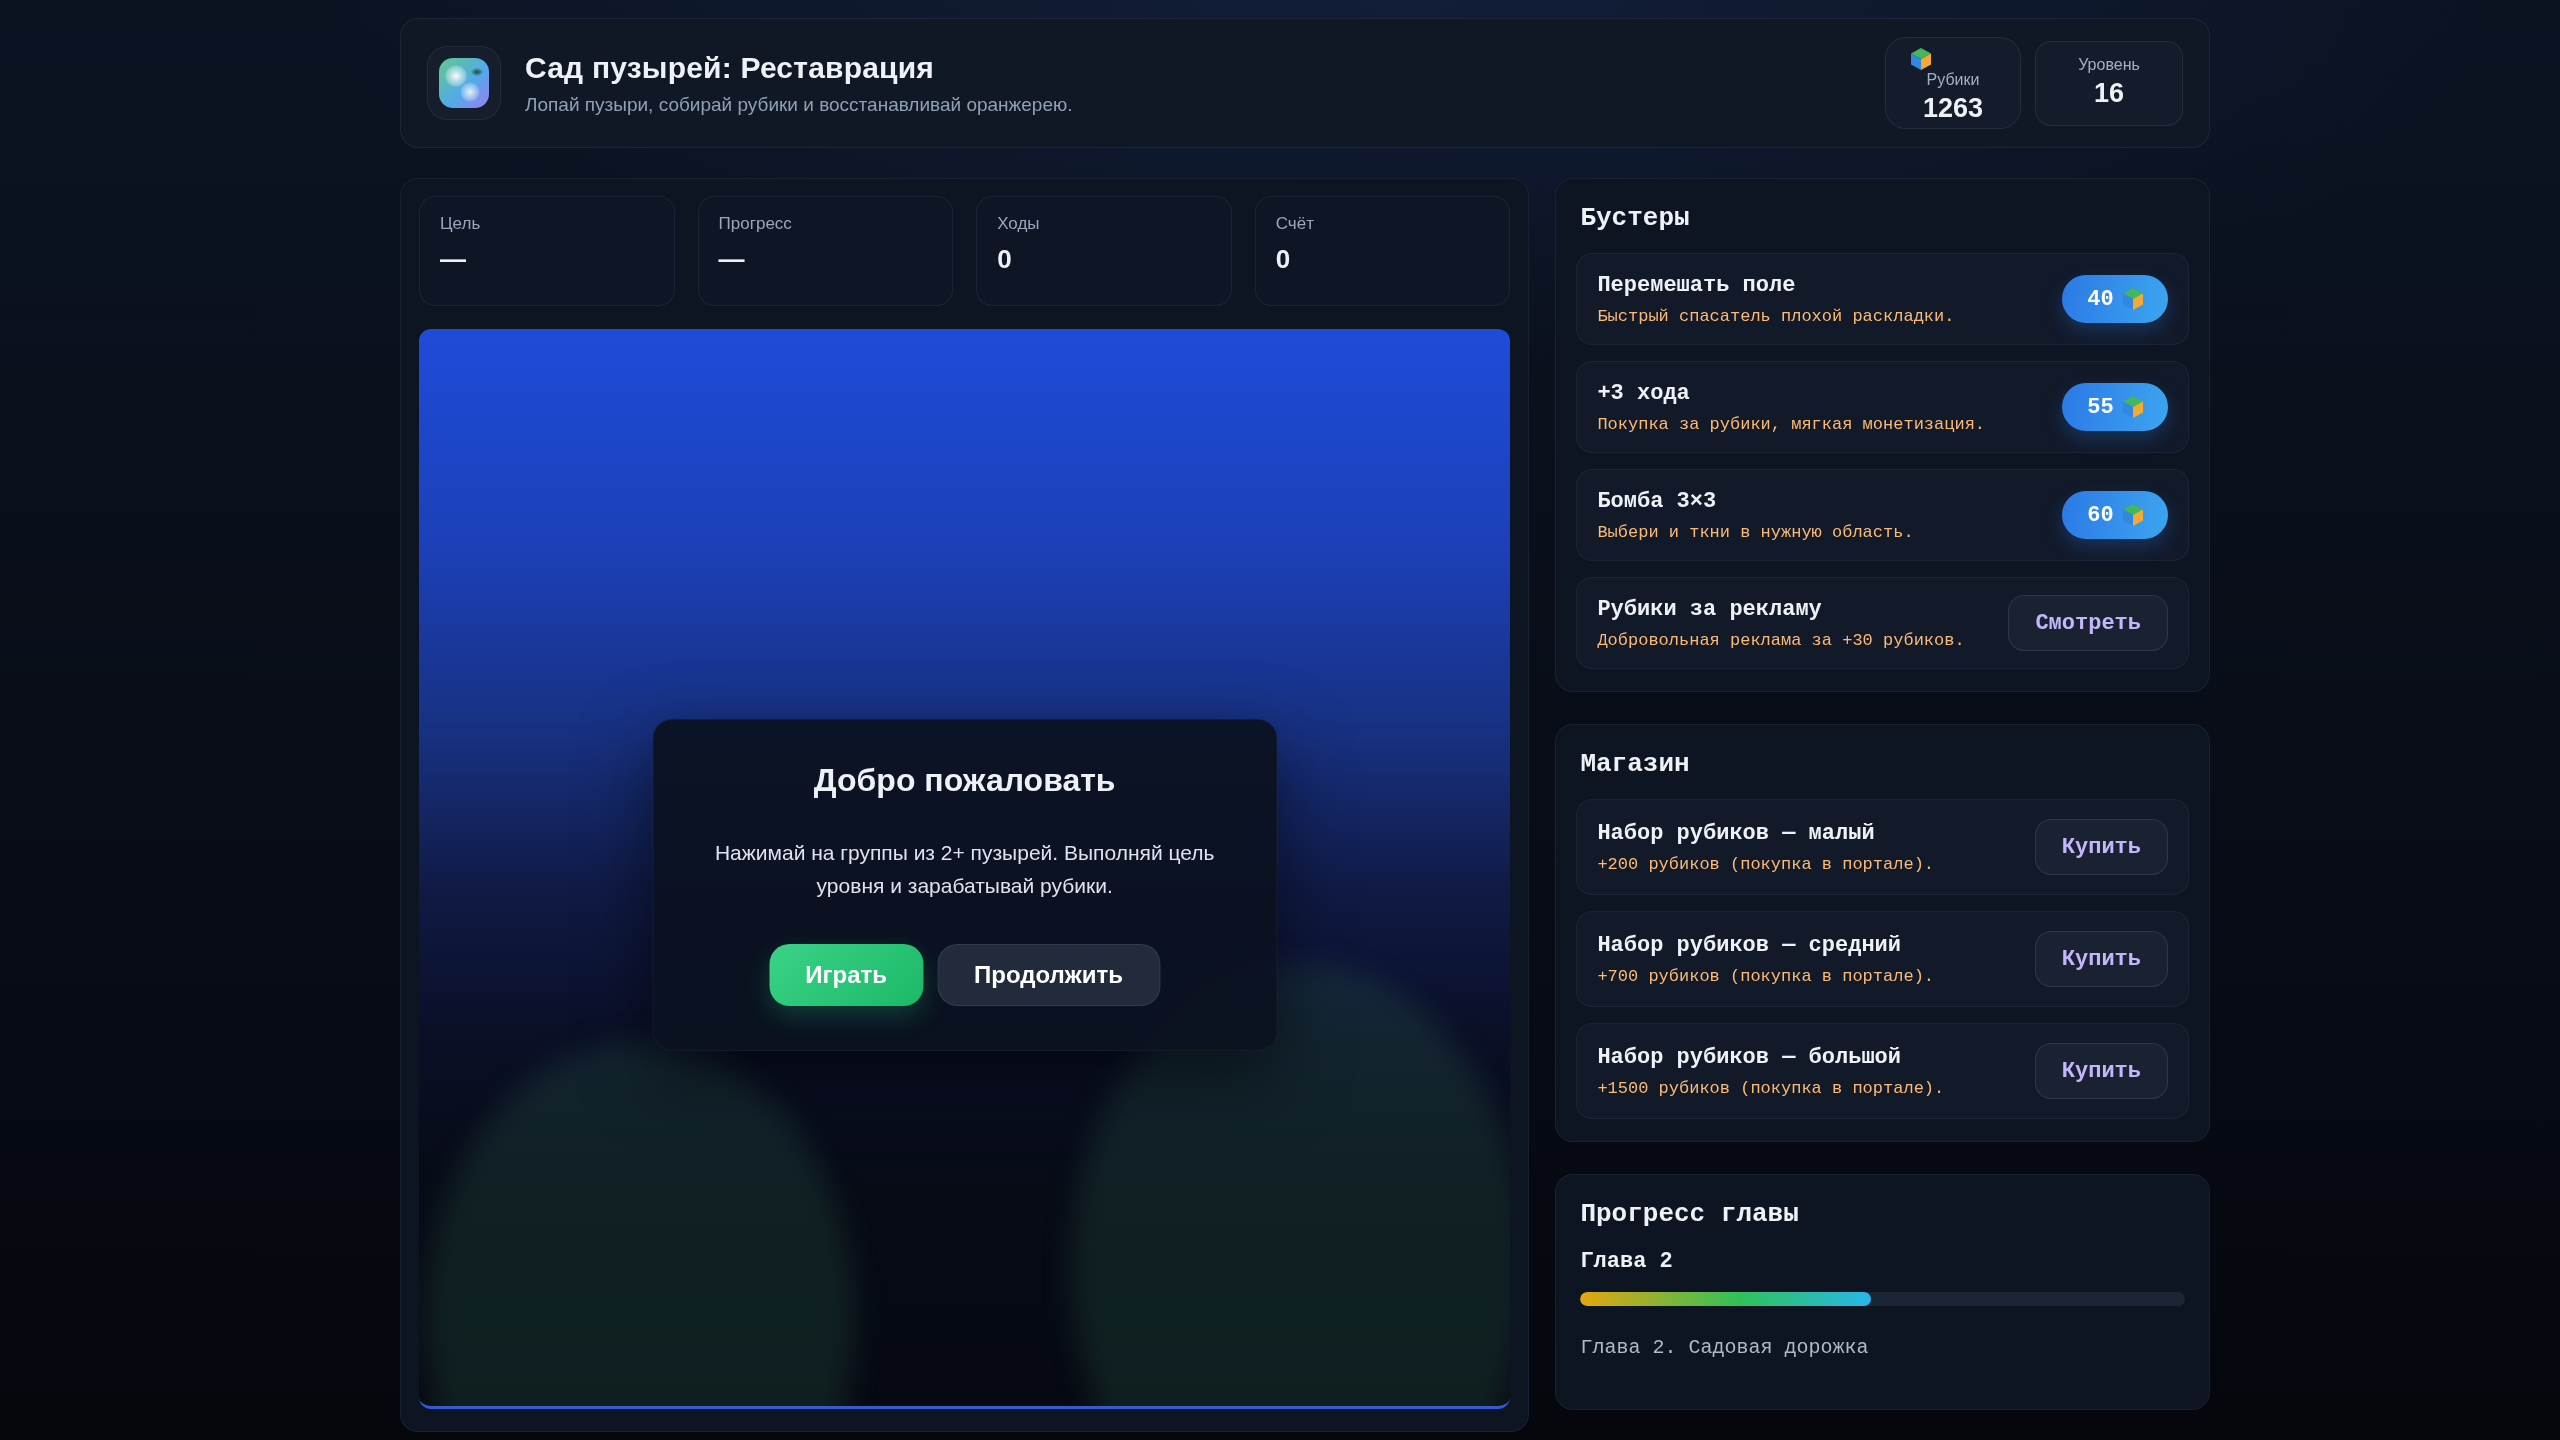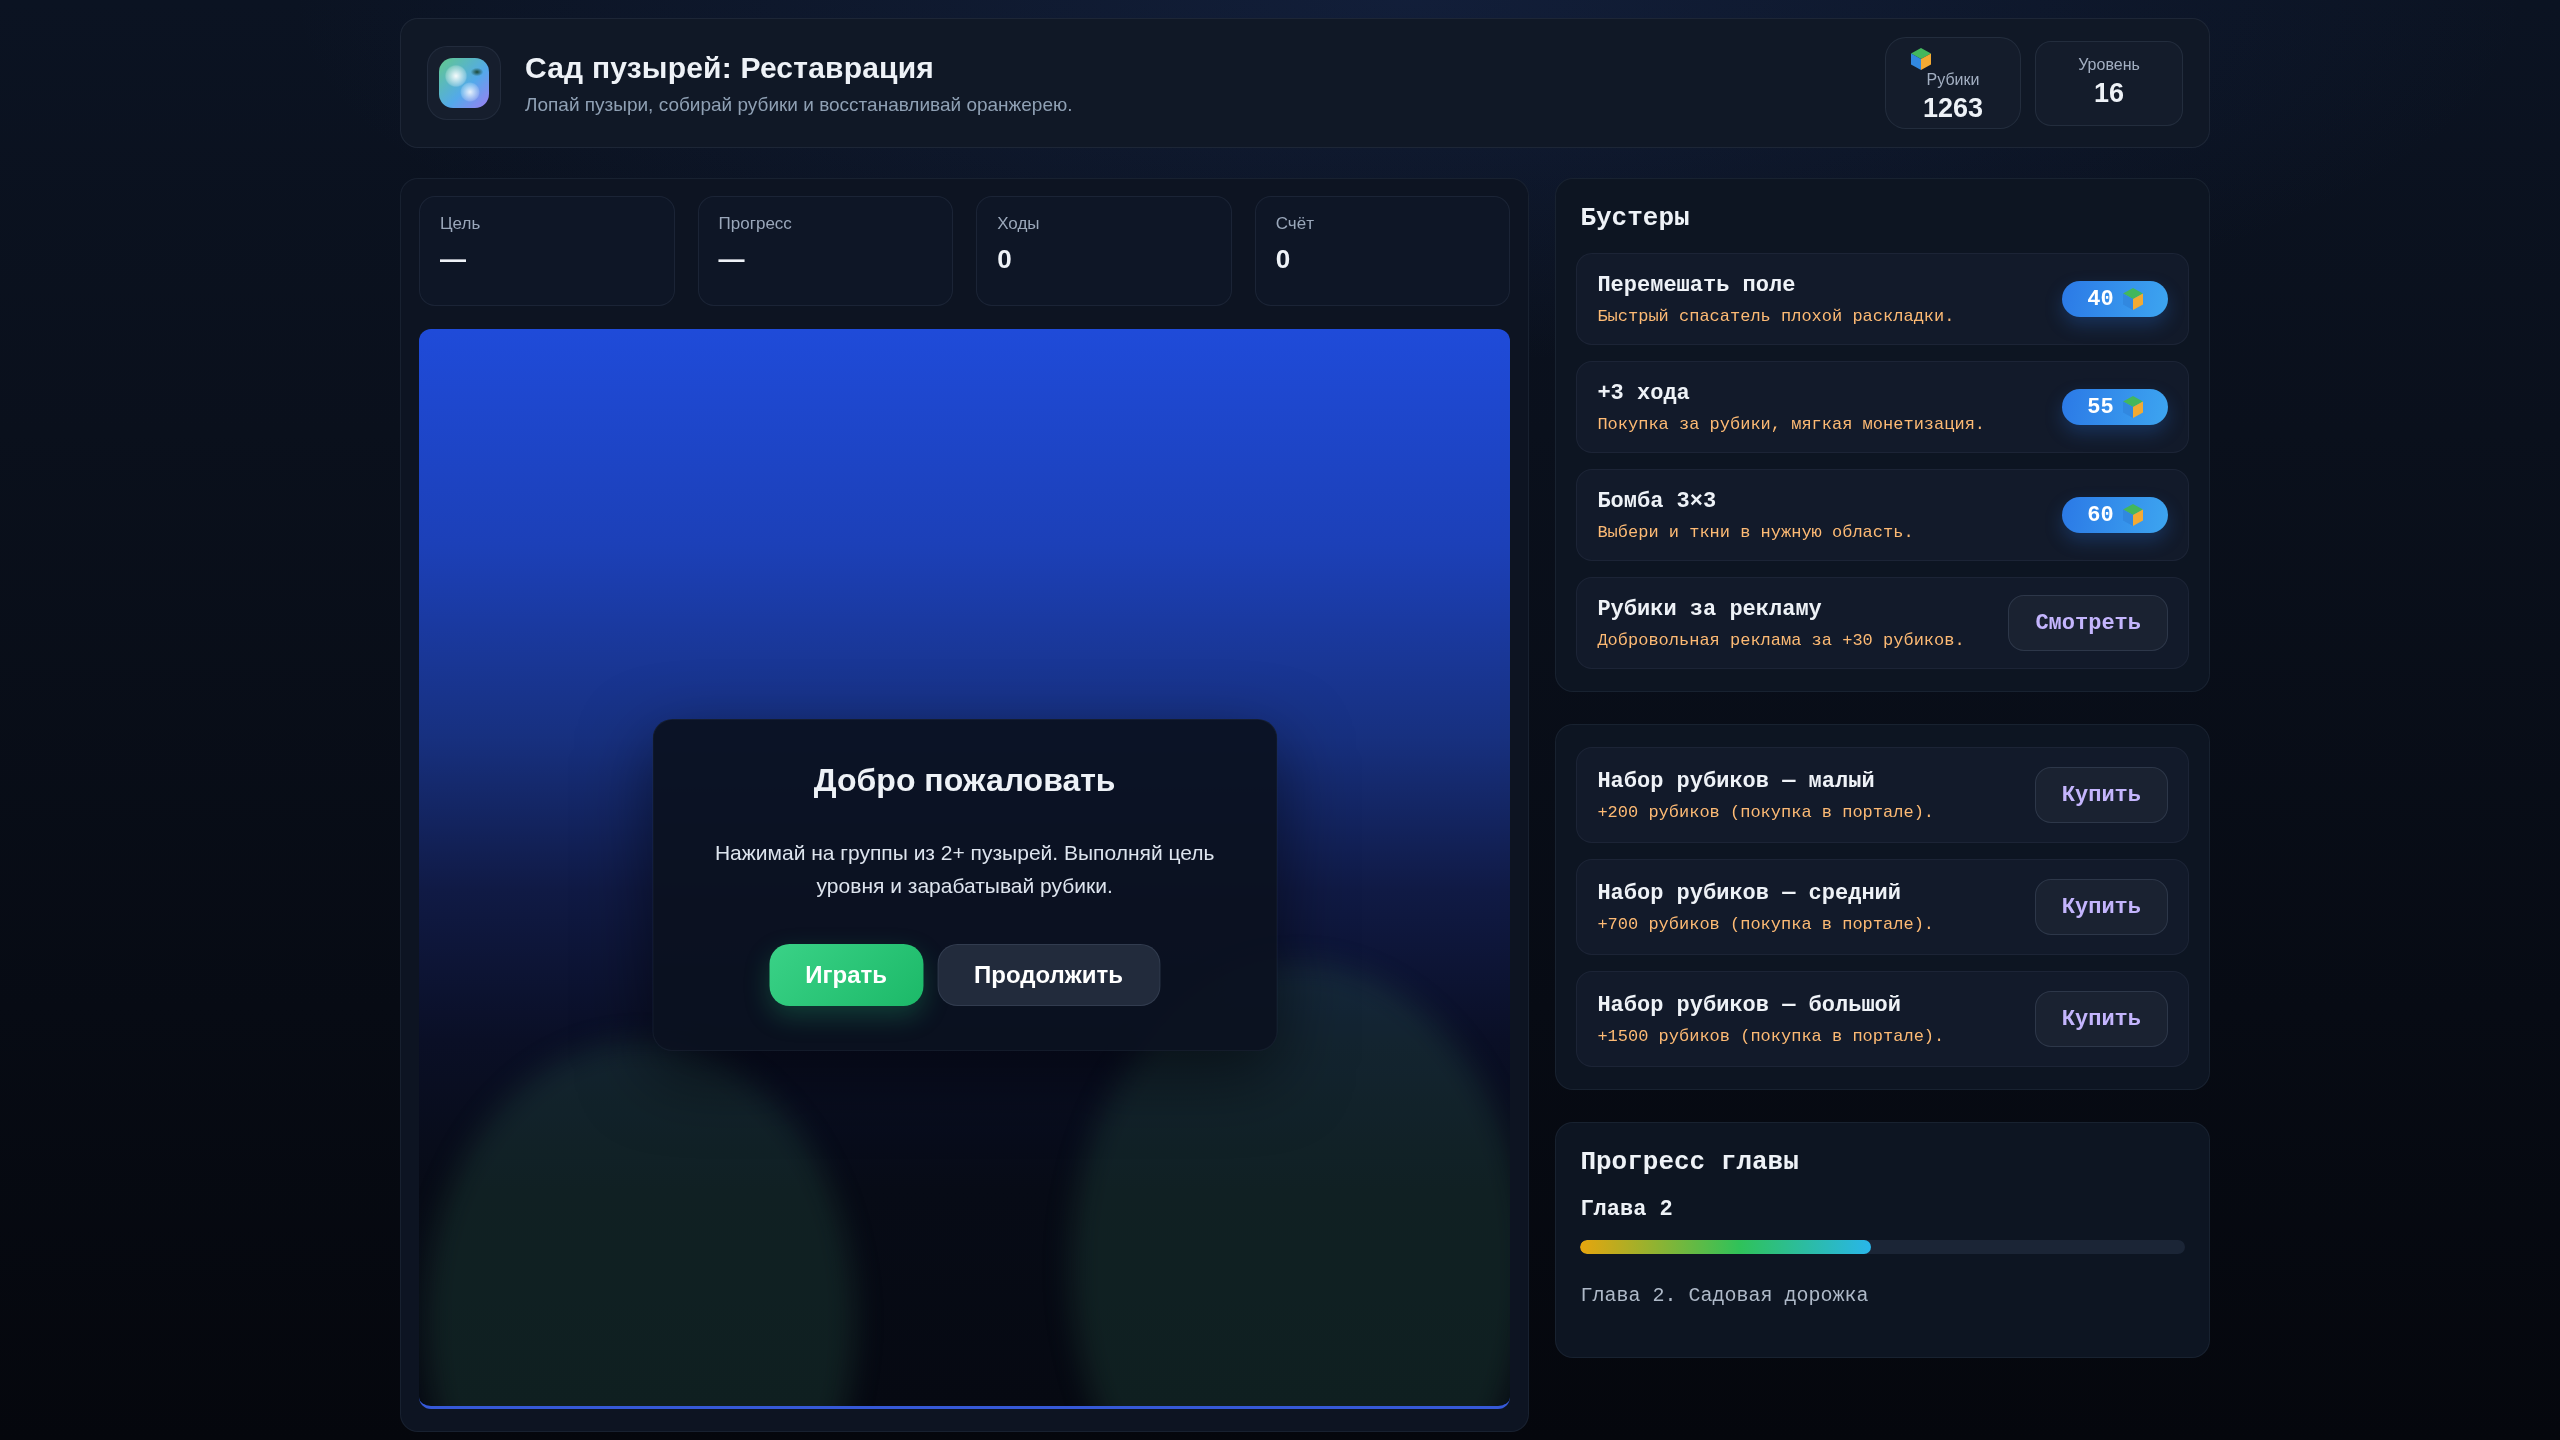--- a/index.html
+++ b/index.html
@@ -118,21 +118,21 @@
   .item-card {
     background: #121a2a; border: 1px solid rgba(148,170,200,0.08);
     border-radius: 16px; min-height: 92px;
     display: flex; align-items: center; justify-content: space-between;
     gap: 16px; padding: 16px 20px;
   }
   .item-name { font-size: 22px; font-weight: 700; }
   .item-desc { font-size: 17px; color: #fdba74; margin-top: 9px; }
   .price-pill {
     border: none; cursor: pointer; flex: 0 0 auto;
-    min-width: 106px; height: 36px; border-radius: 24px; padding: 0 18px;
+    min-width: 106px; height: 48px; border-radius: 24px; padding: 0 18px;
     display: inline-flex; align-items: center; justify-content: center; gap: 9px;
     background: linear-gradient(100deg, #2b79e6 0%, #3da5f0 100%);
     color: #fff; font-family: inherit; font-size: 22px; font-weight: 700;
     box-shadow: 0 8px 18px rgba(45,125,235,0.25);
   }
   .btn-ghost {
     border: 1px solid rgba(148,170,200,0.16); cursor: pointer; flex: 0 0 auto;
     height: 56px; border-radius: 16px; padding: 0 26px;
     background: #1a2231; color: #c4b5fd;
     font-family: inherit; font-size: 22px; font-weight: 700;
@@ -278,20 +278,21 @@
                 <div class="item-name">Рубики за рекламу</div>
                 <div class="item-desc">Добровольная реклама за +30 рубиков.</div>
               </div>
               <button class="btn-ghost">Смотреть</button>
             </div>
 
           </div>
         </section>
 
         <section class="panel shop">
+          <h2 class="panel-title">Магазин</h2>
           <div class="item-list">
 
             <div class="item-card">
               <div>
                 <div class="item-name">Набор рубиков — малый</div>
                 <div class="item-desc">+200 рубиков (покупка в портале).</div>
               </div>
               <button class="btn-ghost">Купить</button>
             </div>
 

